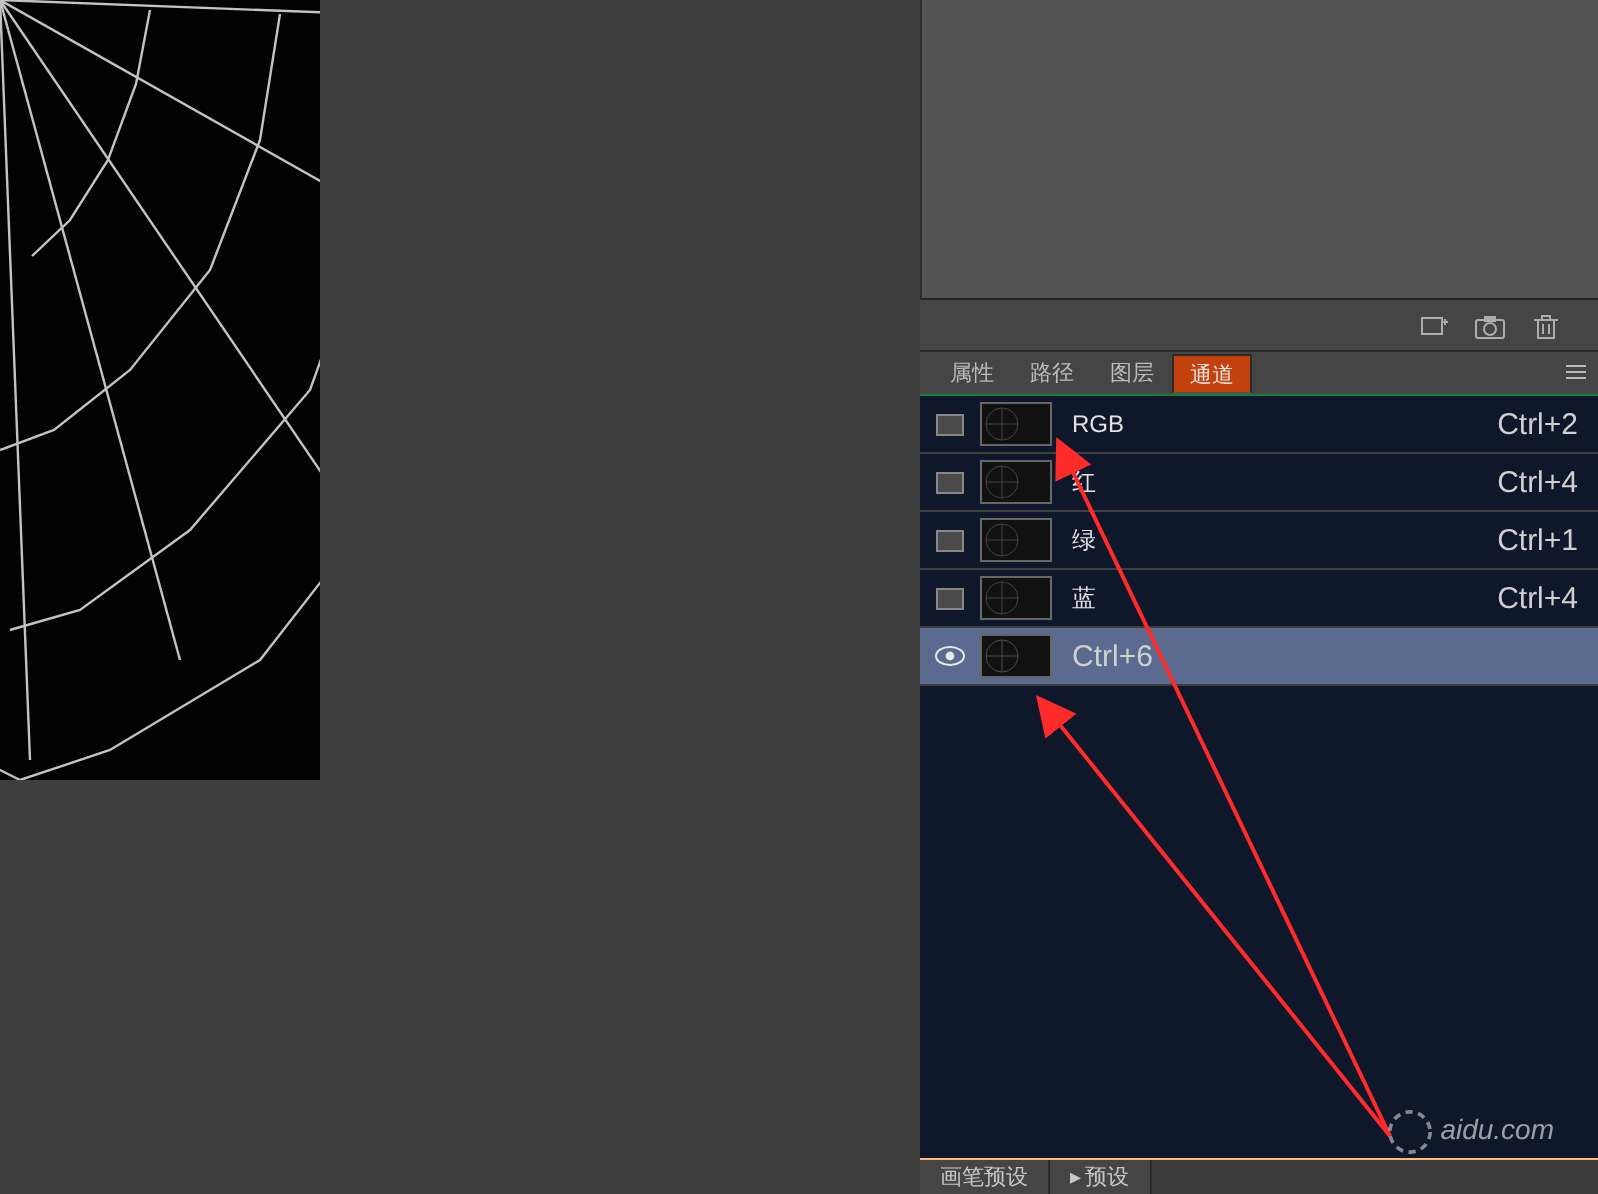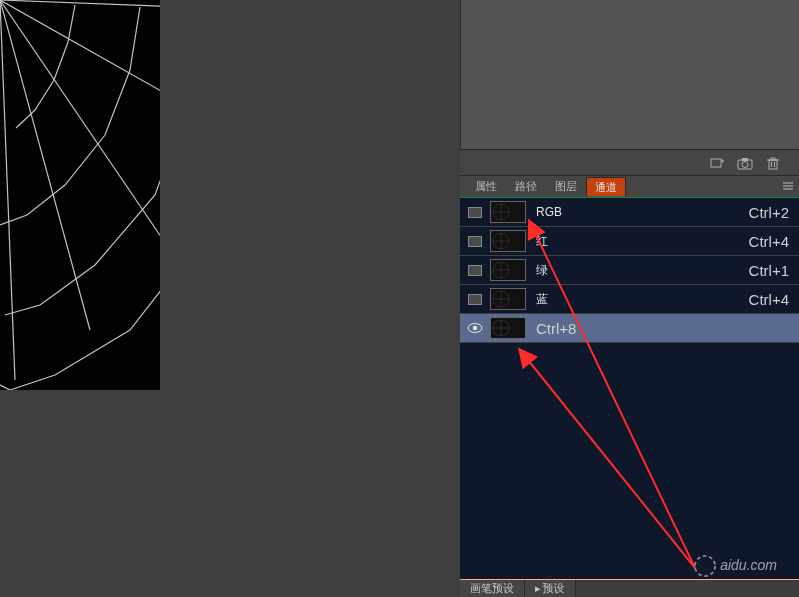--- a/index.html
+++ b/index.html
@@ -170,21 +170,21 @@
         </div>
         <div class="thumb">
             <svg width="34" height="20">
               <g stroke="#888" stroke-width="0.5" fill="none">
                 <circle cx="10" cy="10" r="8"></circle>
                 <line x1="2" y1="10" x2="18" y2="10"></line>
                 <line x1="10" y1="2" x2="10" y2="18"></line>
               </g>
             </svg>
           </div>
-        <div class="ch-sc">Ctrl+8</div>
+        <div class="ch-sc">Ctrl+6</div>
       </div>
 
       <svg class="arrows-layer" width="339" height="420">
         <defs>
           <marker id="ah" markerWidth="10" markerHeight="10" refX="2" refY="5" orient="auto">
             <path d="M0,0 L10,5 L0,10 Z" fill="#ff2a2a"></path>
           </marker>
         </defs>
         <line x1="235" y1="370" x2="75" y2="35" stroke="#ff2a2a" stroke-width="2" marker-end="url(#ah)"></line>
         <line x1="235" y1="370" x2="68" y2="162" stroke="#ff2a2a" stroke-width="2" marker-end="url(#ah)"></line>

